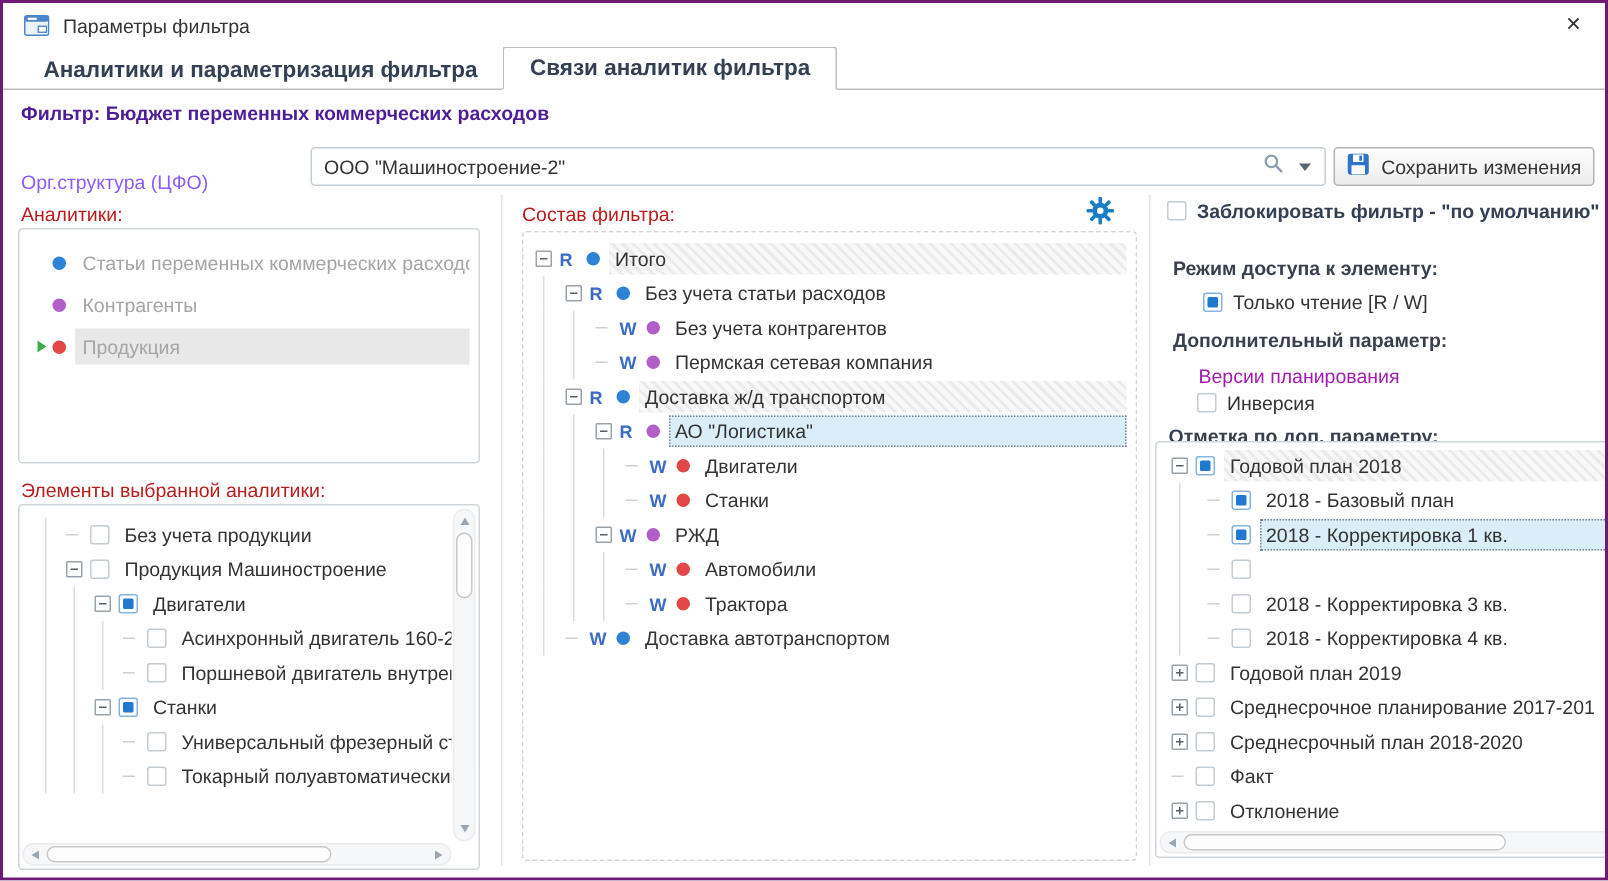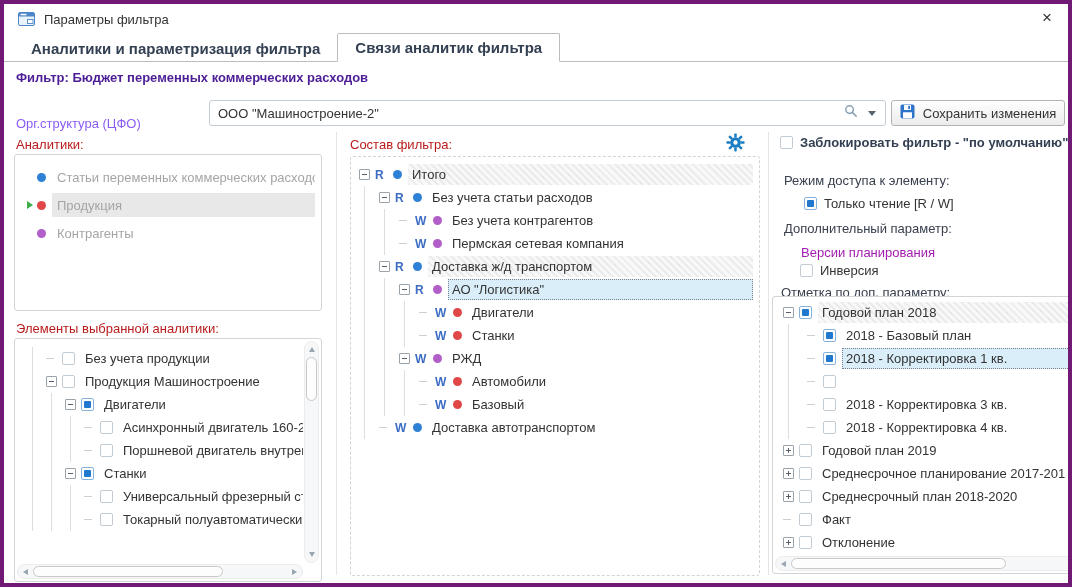--- a/index.html
+++ b/index.html
@@ -1,18 +1,18 @@
 <!DOCTYPE html>
 <html lang="ru"><head>
 <meta charset="utf-8">
 <style>
   html,body{margin:0;padding:0;background:#cfd4d9;}
   .window{
     position:relative;width:1072px;height:587px;box-sizing:border-box;
-    background:#fff;border:4px solid #701a75;
+    background:#fff;border:2px solid #701a75;
     font-family:"Liberation Sans",sans-serif;color:#333;
     overflow:hidden;
   }
   
   .titlebar{position:absolute;left:0;top:0;right:0;height:30px;background:#fff;}
   .win-icon{position:absolute;left:14px;top:8px;}
   .win-title{position:absolute;left:40px;top:8px;font-size:13px;color:#333;}
   .close-btn{position:absolute;right:16px;top:5px;font-size:17px;color:#333;cursor:default;line-height:18px;}
   
   .tabbar{position:absolute;left:0;top:30px;right:0;height:28px;border-bottom:1px solid #bdbdbd;
@@ -31,21 +31,21 @@
   .input-icons{display:flex;align-items:center;gap:10px;padding:0 9px;}
   .caret{width:0;height:0;border-left:4px solid transparent;border-right:4px solid transparent;
        border-top:5px solid #5a6570;}
   .save-btn{position:absolute;left:887px;top:96px;width:174px;height:26px;box-sizing:border-box;
        border:1px solid #b3b3b3;border-radius:3px;background:linear-gradient(#fefefe,#ececec);
        display:flex;align-items:center;justify-content:center;gap:8px;font-size:13px;color:#333;cursor:default;}
   
   .vsep{position:absolute;top:128px;bottom:8px;width:1px;background:#e4e4e4;}
   
   .sec-label{position:absolute;font-size:13px;color:#b91c1c;white-space:nowrap;}
-  .sec-label.bold{font-weight:normal;color:#39404d;}
+  .sec-label.bold{font-weight:bold;color:#39404d;}
   
   .box{position:absolute;box-sizing:border-box;border:1px solid #d0d5da;border-radius:3px;background:#fff;overflow:hidden;}
   .box.dashed{border-style:dashed;border-color:#d4d4d4;}
   
   .a-row{display:flex;align-items:center;height:28px;padding-left:12px;}
   .a-spacer{width:10px;flex:none;}
   .tri{width:0;height:0;border-left:6px solid #3dae49;border-top:4px solid transparent;
        border-bottom:4px solid transparent;flex:none;margin-right:4px;}
   .dot{width:9px;height:9px;border-radius:50%;flex:none;margin-right:6px;}
   .dot-blue{background:#2f81d6;}  .dot-purple{background:#b15ec9;}  .dot-red{background:#e04848;}
@@ -155,31 +155,31 @@
   <div class="box" style="left:10px;top:150px;width:308px;height:157px;padding-top:8px;">
     <div id="analytics-rows">
         <div class="a-row">
           <span class="a-spacer"></span>
           <span class="dot dot-blue"></span>
           <span class="a-wrap">
             <span class="a-lbl">Статьи переменных коммерческих расходов</span>
           </span>
         </div>
         <div class="a-row">
+          <span class="a-spacer"></span>
+          <span class="dot dot-purple"></span>
+          <span class="a-wrap">
+            <span class="a-lbl">Контрагенты</span>
+          </span>
+        </div>
+        <div class="a-row">
           <span class="tri"></span>
           <span class="dot dot-red"></span>
           <span class="a-wrap selected">
             <span class="a-lbl">Продукция</span>
-          </span>
-        </div>
-        <div class="a-row">
-          <span class="a-spacer"></span>
-          <span class="dot dot-purple"></span>
-          <span class="a-wrap">
-            <span class="a-lbl">Контрагенты</span>
           </span>
         </div>
       </div>
   </div>
 
   <div class="sec-label" style="left:12px;top:317px;">Элементы выбранной аналитики:</div>
   <div class="box" style="left:10px;top:334px;width:308px;height:244px;">
     <div class="t-left" style="padding-top:8px;" id="left-tree">
         <div class="trow">
           <span class="cell"></span>
@@ -395,21 +395,21 @@
           </span>
         </div>
         <div class="trow">
           <span class="cell"></span>
           <span class="cell"></span>
           <span class="cell"></span>
           <span class="dash"></span>
           <span class="rw">W</span>
           <span class="dot dot-red"></span>
           <span class="wrap">
-            <span class="lbl">Базовый</span>
+            <span class="lbl">Трактора</span>
           </span>
         </div>
         <div class="trow">
           <span class="cell"></span>
           <span class="dash"></span>
           <span class="rw">W</span>
           <span class="dot dot-blue"></span>
           <span class="wrap">
             <span class="lbl">Доставка автотранспортом</span>
           </span>

